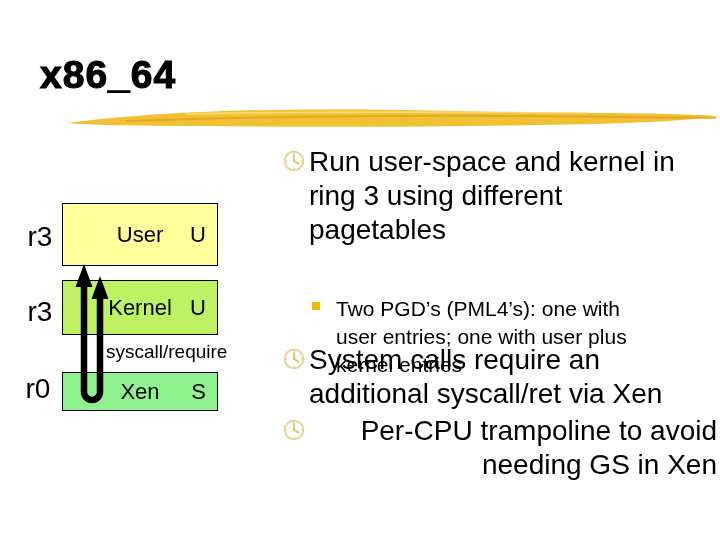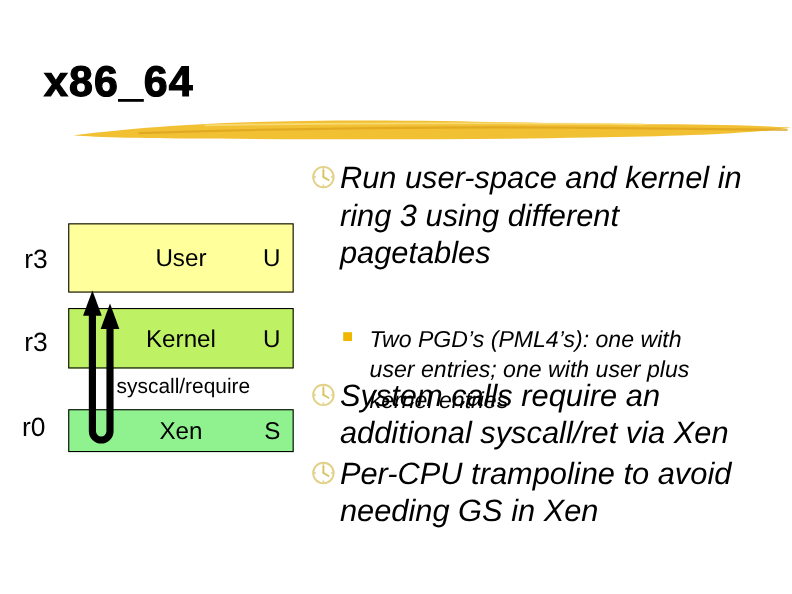--- a/index.html
+++ b/index.html
@@ -10,46 +10,46 @@
 
   
   .title {
     position:absolute; left:40px; top:52px;
     font-size:39px; font-weight:900; letter-spacing:1px; line-height:46px;
     -webkit-text-stroke:1.1px #000;
   }
   .swoosh { position:absolute; left:66px; top:101px; width:654px; height:34px; }
 
   
-  .ring-label { position:absolute; font-size:24px; width:36px; line-height:26px; }
+  .ring-label { position:absolute; font-size:28px; width:36px; text-align:center; line-height:26px; }
   .ring-r3a { left:22px; top:224px; }
   .ring-r3b { left:22px; top:299px; }
   .ring-r0  { left:20px; top:376px; }
 
   .pbox {
-    position:absolute; left:62px; width:205px; border:1.4px solid #000;
+    position:absolute; left:62px; width:156px; border:1.4px solid #000;
     display:flex; align-items:center; justify-content:center; box-sizing:border-box;
   }
   .pbox-user   { top:203px; height:63px; }
   .pbox-kernel { top:280px; height:55px; }
   .pbox-xen    { top:372px; height:39px; }
   .pbox .box-label { font-size:22px; }
   .pbox .priv { position:absolute; right:11px; top:50%; transform:translateY(-50%); font-size:22px; }
 
   .syscall-label { position:absolute; left:106px; top:341px; font-size:19px; }
 
   .arrow-layer { position:absolute; left:0; top:0; width:720px; height:540px; }
 
   
   .bullet, .sub-bullet { position:absolute; box-sizing:border-box; }
   .bullet { left:283px; width:434px; padding-left:26px; font-size:28px; line-height:34px; }
-  .bullet .btext, .sub-bullet .btext { white-space:pre-line;font-style:italic; }
+  .bullet .btext, .sub-bullet .btext { white-space:pre-line; }
   .bullet-1 { top:145px; }
   .bullet-2 { top:343px; }
-  .bullet-3 { top:414px; }
+  .bullet-3 { top:414px;text-align:right; }
   .sub-bullet { left:312px; width:392px; padding-left:24px; font-size:21px; line-height:28px; top:249px;margin-top:46px; }
 
   .clock-icon { position:absolute; left:0; top:5px; width:22px; height:22px; }
   .square-icon { position:absolute; left:0; top:7px; width:8px; height:8px; }
 </style>
 </head>
 <body>
 
 <div class="slide">
 

